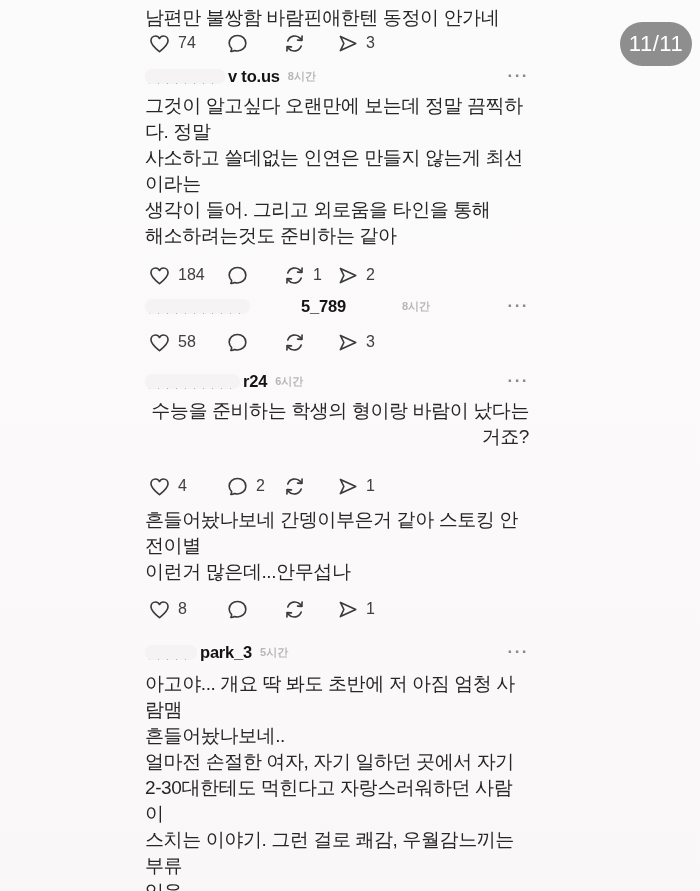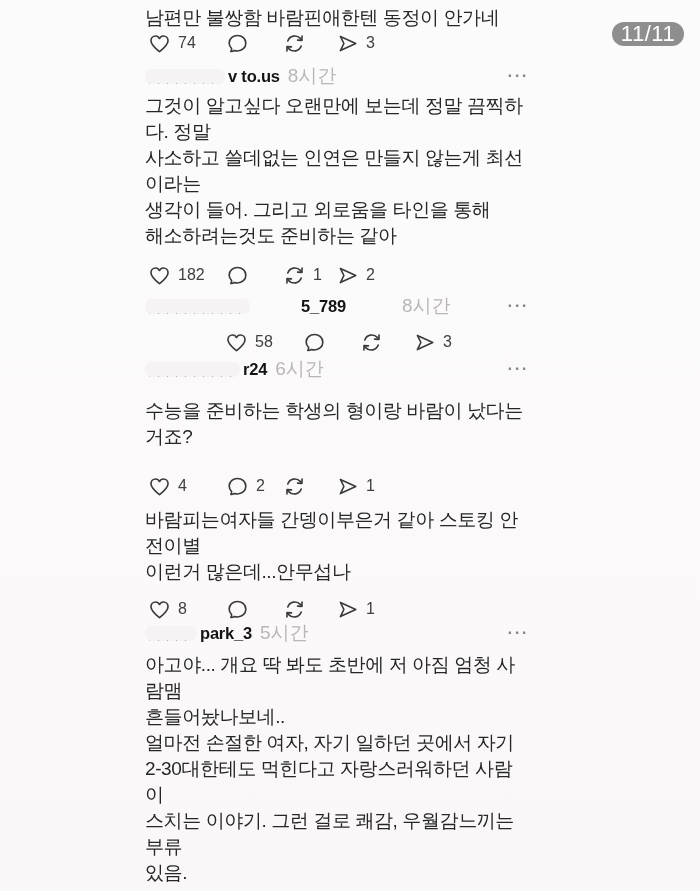--- a/index.html
+++ b/index.html
@@ -2,60 +2,60 @@
 <html><head>
 <meta charset="utf-8">
 <style>
   html,body{margin:0;padding:0;}
   .canvas{
     position:relative;width:700px;height:891px;overflow:hidden;
     background:linear-gradient(180deg,#fcfbfb 0%,#fbf9f9 60%,#faf7f8 100%);
     font-family:"Liberation Sans",sans-serif;color:#232323;
   }
   .badge{
-    position:absolute;top:22px;right:16px;width:72px;height:24px;
+    position:absolute;top:22px;right:8px;width:72px;height:44px;
     background:#8e8e8e;color:#ffffff;border-radius:22px;
     display:flex;align-items:center;justify-content:center;
     font-size:22px;font-weight:400;letter-spacing:.5px;
   }
   .feed{position:absolute;left:145px;top:5px;width:384px;}
   .ptext{
     font-size:19px;line-height:26px;font-weight:400;color:#262626;
     letter-spacing:-0.4px;white-space:pre-line;
   }
   .arow{display:flex;align-items:center;height:24px;}
   .agroup{display:flex;align-items:center;gap:7px;}
   .g1{width:78px;margin-left:3px;}
   .g2{width:57px;}
   .g3{width:53px;}
   .abtn{background:none;border:none;padding:0;margin:0;display:flex;align-items:center;gap:7px;cursor:pointer;color:#3a3a3a;}
   .abtn svg{display:block;}
   .acount{font-size:16px;color:#404040;font-weight:400;}
   .uhead{display:flex;align-items:center;height:24px;position:relative;}
   .uname{font-size:16.5px;font-weight:700;color:#141414;letter-spacing:-0.2px;}
-  .utime{font-size:19px;font-weight:400;color:#b8b6b6;margin-left:8px;}
+  .utime{font-size:11px;font-weight:700;color:#b8b6b6;margin-left:8px;}
   .upatch{
     display:inline-block;height:15px;border-radius:7px;margin-right:3px;
     background:#f2f0f0;
   }
   .specks{
     background-image:radial-gradient(#8f8d8d 1.1px,transparent 1.4px);
     background-size:9px 15px;background-position:0 9px;background-repeat:repeat-x;
     background-color:#f5f3f3;
   }
   .udots{
     position:absolute;right:0;top:1px;background:none;border:none;padding:0;cursor:pointer;
     font-size:17px;color:#8a8a8a;letter-spacing:1.5px;font-weight:700;line-height:22px;
   }
   
   .mt-a0{} .mt-h1{margin-top:9px;}  .mt-t1{margin-top:5px;}
   .mt-a1{margin-top:14px;} .mt-h2{margin-top:7px;gap:48px;}  .mt-t2{margin-top:6px;}
-  .mt-a2{margin-top:12px;justify-content:center;} .mt-h3{margin-top:3px;}  .mt-t3{margin-top:17px;}
+  .mt-a2{margin-top:12px;} .mt-h3{margin-top:15px;}  .mt-t3{margin-top:5px;text-align:right;}
   .mt-a3{margin-top:24px;} .mt-t4{margin-top:9px;}
-  .mt-a4{margin-top:12px;} .mt-h4{margin-top:0;}  .mt-t5{margin-top:7px;}
+  .mt-a4{margin-top:12px;} .mt-h4{margin-top:19px;}  .mt-t5{margin-top:7px;}
   .mt-h5{margin-top:8px;}
   .w80{width:80px;} .w105{width:105px;} .w95{width:95px;} .w52{width:52px;}
   .w86{width:86px;margin-left:3px;}
 </style>
 </head>
 <body>
 
 <svg width="0" height="0" style="position:absolute">
   <defs>
     <g id="ic-heart">
@@ -132,21 +132,21 @@
       <div class="ptext mt-t1">그것이 알고싶다 오랜만에 보는데 정말 끔찍하다. 정말
 사소하고 쓸데없는 인연은 만들지 않는게 최선이라는
 생각이 들어. 그리고 외로움을 타인을 통해
 해소하려는것도 준비하는 같아</div>
       <div class="arow mt-a1">
         <div class="agroup g1">
             <button class="abtn">
               <svg width="23" height="23" viewBox="0 0 24 24">
                 <use href="#ic-heart"></use>
               </svg>
-              <span class="acount">182</span>
+              <span class="acount">184</span>
             </button>
           </div>
         <div class="agroup g2">
             <button class="abtn">
               <svg width="23" height="23" viewBox="0 0 24 24">
                 <use href="#ic-bubble"></use>
               </svg>
               <span class="acount"></span>
             </button>
           </div>
@@ -250,21 +250,21 @@
               <svg width="23" height="23" viewBox="0 0 24 24">
                 <use href="#ic-send"></use>
               </svg>
               <span class="acount">1</span>
             </button>
           </div>
       </div>
     </div>
 
     <div>
-      <div class="ptext mt-t4">바람피는여자들 간뎅이부은거 같아 스토킹 안전이별
+      <div class="ptext mt-t4">흔들어놨나보네 간뎅이부은거 같아 스토킹 안전이별
 이런거 많은데...안무섭나</div>
       <div class="arow mt-a4">
         <div class="agroup g1">
             <button class="abtn">
               <svg width="23" height="23" viewBox="0 0 24 24">
                 <use href="#ic-heart"></use>
               </svg>
               <span class="acount">8</span>
             </button>
           </div>

